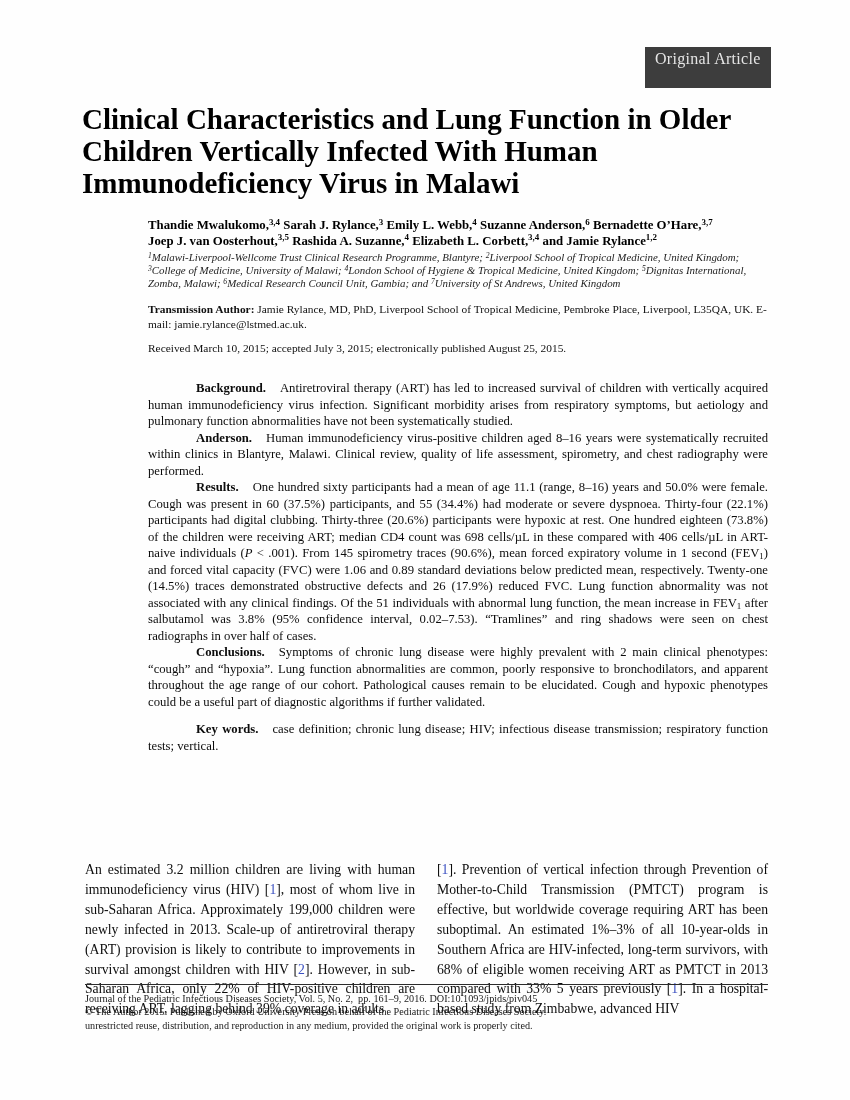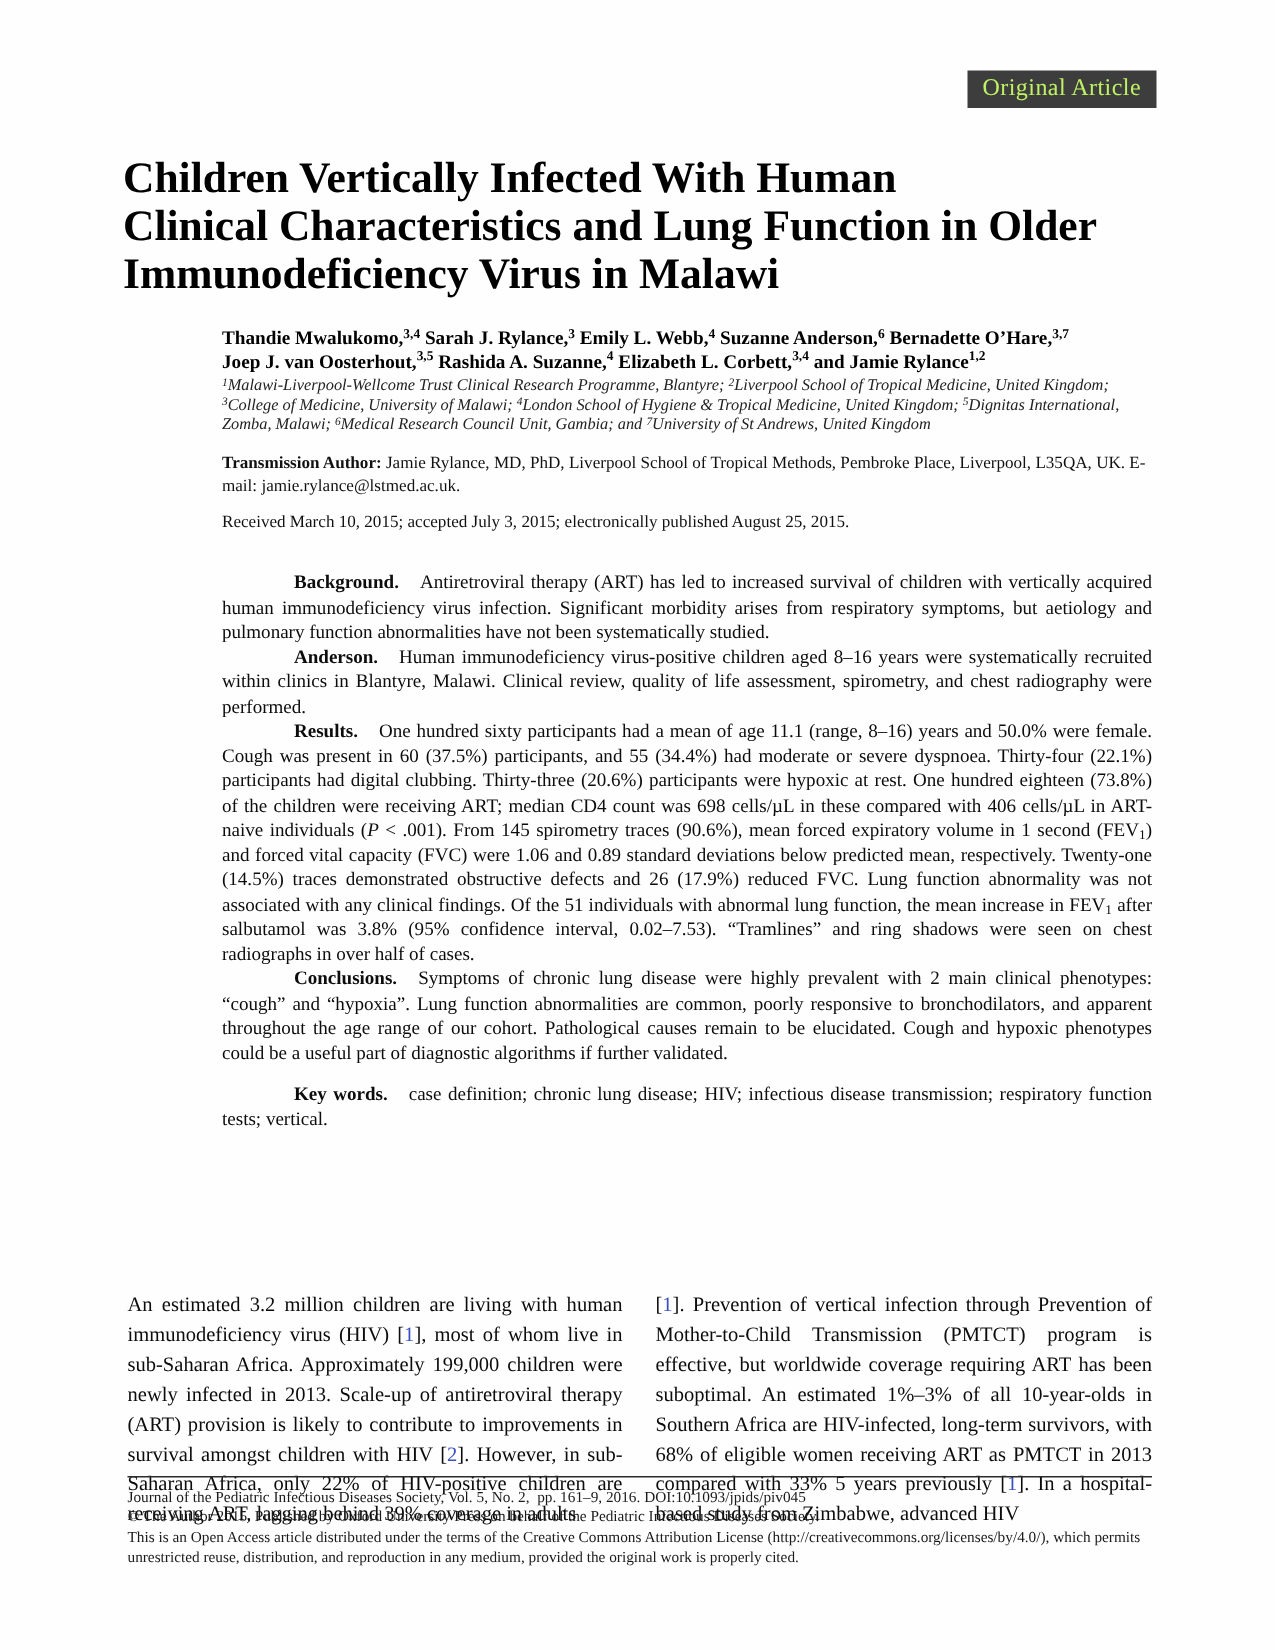--- a/index.html
+++ b/index.html
@@ -6,23 +6,23 @@
   .page{
     position:relative;
     width:850px;height:1100px;
     background:#fefefe;
     font-family:"Liberation Serif", serif;
     color:#111;
     overflow:hidden;
   }
   .badge{
     position:absolute;top:47px;left:645px;
-    background:#3d3d3d;color:#bef264;
+    background:#3d3d3d;color:#e5e5e5;
     font-size:16px;line-height:18px;
-    padding:3px 10px 4px 10px;
+    padding:3px 10px 20px 10px;
     letter-spacing:0.3px;
   }
   .title{
     position:absolute;left:82px;top:103px;width:660px;
     font-size:29px;line-height:32px;font-weight:bold;color:#000;
   }
   .authors{
     position:absolute;left:148px;top:218px;width:624px;
     font-size:12.8px;line-height:15.5px;font-weight:bold;color:#000;
   }
@@ -67,48 +67,47 @@
   sub{font-size:70%;line-height:0;vertical-align:baseline;position:relative;top:0.25em;}
 </style>
 </head>
 <body>
 
 <div class="page">
 
   <div class="badge">Original Article</div>
 
   <div class="title">
+      <div>Clinical Characteristics and Lung Function in Older</div>
       <div>Children Vertically Infected With Human</div>
-      <div>Clinical Characteristics and Lung Function in Older</div>
       <div>Immunodeficiency Virus in Malawi</div>
     </div>
 
   <div class="authors">
     <div><span>Thandie Mwalukomo,</span><sup>3,4</sup><span> Sarah J. Rylance,</span><sup>3</sup><span> Emily L. Webb,</span><sup>4</sup><span> Suzanne Anderson,</span><sup>6</sup><span> Bernadette O’Hare,</span><sup>3,7</sup></div>
     <div><span>Joep J. van Oosterhout,</span><sup>3,5</sup><span> Rashida A. Suzanne,</span><sup>4</sup><span> Elizabeth L. Corbett,</span><sup>3,4</sup><span> and Jamie Rylance</span><sup>1,2</sup></div>
   </div>
 
   <div class="affiliations"><sup>1</sup><span>Malawi-Liverpool-Wellcome Trust Clinical Research Programme, Blantyre; </span><sup>2</sup><span>Liverpool School of Tropical Medicine, United Kingdom; </span><sup>3</sup><span>College of Medicine, University of Malawi; </span><sup>4</sup><span>London School of Hygiene &amp; Tropical Medicine, United Kingdom; </span><sup>5</sup><span>Dignitas International, Zomba, Malawi; </span><sup>6</sup><span>Medical Research Council Unit, Gambia; and </span><sup>7</sup><span>University of St Andrews, United Kingdom</span></div>
 
-  <div class="correspondence"><span class="b">Transmission Author: </span><span>Jamie Rylance, MD, PhD, Liverpool School of Tropical Methods, Pembroke Place, Liverpool, L35QA, UK. E-mail: jamie.rylance@lstmed.ac.uk.</span></div>
+  <div class="correspondence"><span class="b">Transmission Author: </span><span>Jamie Rylance, MD, PhD, Liverpool School of Tropical Medicine, Pembroke Place, Liverpool, L35QA, UK. E-mail: jamie.rylance@lstmed.ac.uk.</span></div>
 
   <div class="received">Received March 10, 2015; accepted July 3, 2015; electronically published August 25, 2015.</div>
 
   <div class="abstract">
     <p><span class="b gap">Background.</span><span>Antiretroviral therapy (ART) has led to increased survival of children with vertically acquired human immunodeficiency virus infection. Significant morbidity arises from respiratory symptoms, but aetiology and pulmonary function abnormalities have not been systematically studied.</span></p>
     <p><span class="b gap">Anderson.</span><span>Human immunodeficiency virus-positive children aged 8–16 years were systematically recruited within clinics in Blantyre, Malawi. Clinical review, quality of life assessment, spirometry, and chest radiography were performed.</span></p>
     <p><span class="b gap">Results.</span><span>One hundred sixty participants had a mean of age 11.1 (range, 8–16) years and 50.0% were female. Cough was present in 60 (37.5%) participants, and 55 (34.4%) had moderate or severe dyspnoea. Thirty-four (22.1%) participants had digital clubbing. Thirty-three (20.6%) participants were hypoxic at rest. One hundred eighteen (73.8%) of the children were receiving ART; median CD4 count was 698 cells/µL in these compared with 406 cells/µL in ART-naive individuals (</span><span class="i">P</span><span> &lt; .001). From 145 spirometry traces (90.6%), mean forced expiratory volume in 1 second (FEV</span><sub>1</sub><span>) and forced vital capacity (FVC) were 1.06 and 0.89 standard deviations below predicted mean, respectively. Twenty-one (14.5%) traces demonstrated obstructive defects and 26 (17.9%) reduced FVC. Lung function abnormality was not associated with any clinical findings. Of the 51 individuals with abnormal lung function, the mean increase in FEV</span><sub>1</sub><span> after salbutamol was 3.8% (95% confidence interval, 0.02–7.53). “Tramlines” and ring shadows were seen on chest radiographs in over half of cases.</span></p>
     <p><span class="b gap">Conclusions.</span><span>Symptoms of chronic lung disease were highly prevalent with 2 main clinical phenotypes: “cough” and “hypoxia”. Lung function abnormalities are common, poorly responsive to bronchodilators, and apparent throughout the age range of our cohort. Pathological causes remain to be elucidated. Cough and hypoxic phenotypes could be a useful part of diagnostic algorithms if further validated.</span></p>
     <p class="keywords"><span class="b gap">Key words.</span><span>case definition; chronic lung disease; HIV; infectious disease transmission; respiratory function tests; vertical.</span></p>
   </div>
 
   <div class="bodycol col-left"><span>An estimated 3.2 million children are living with human immunodeficiency virus (HIV) [</span><span class="link">1</span><span>], most of whom live in sub-Saharan Africa. Approximately 199,000 children were newly infected in 2013. Scale-up of antiretroviral therapy (ART) provision is likely to contribute to improvements in survival amongst children with HIV [</span><span class="link">2</span><span>]. However, in sub-Saharan Africa, only 22% of HIV-positive children are receiving ART, lagging behind 39% coverage in adults</span></div>
   <div class="bodycol col-right"><span>[</span><span class="link">1</span><span>]. Prevention of vertical infection through Prevention of Mother-to-Child Transmission (PMTCT) program is effective, but worldwide coverage requiring ART has been suboptimal. An estimated 1%–3% of all 10-year-olds in Southern Africa are HIV-infected, long-term survivors, with 68% of eligible women receiving ART as PMTCT in 2013 compared with 33% 5 years previously [</span><span class="link">1</span><span>]. In a hospital-based study from Zimbabwe, advanced HIV</span></div>
 
   <div class="footer-rule"></div>
   <div class="footer">
       <div>Journal of the Pediatric Infectious Diseases Society, Vol. 5, No. 2,  pp. 161–9, 2016. DOI:10.1093/jpids/piv045</div>
       <div>© The Author 2015. Published by Oxford University Press on behalf of the Pediatric Infectious Diseases Society.</div>
-      <div>This is an Open Access article distributed under the terms of the Creative Commons Attribution License (http://creativecommons.org/licenses/by/4.0/), which permits</div>
       <div>unrestricted reuse, distribution, and reproduction in any medium, provided the original work is properly cited.</div>
     </div>
 
 </div>
 
 </body></html>

